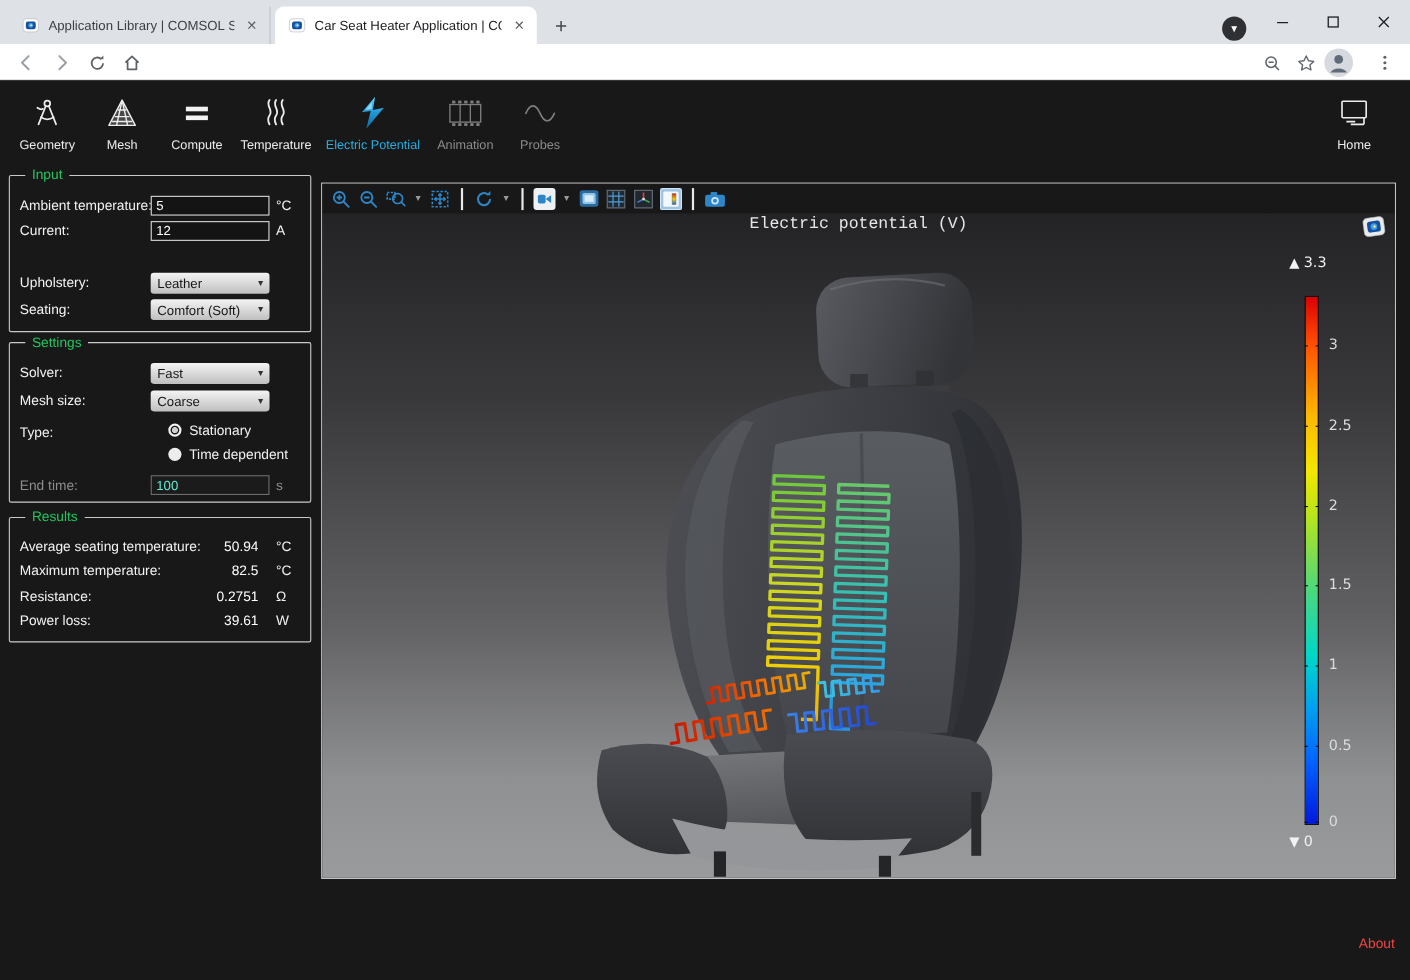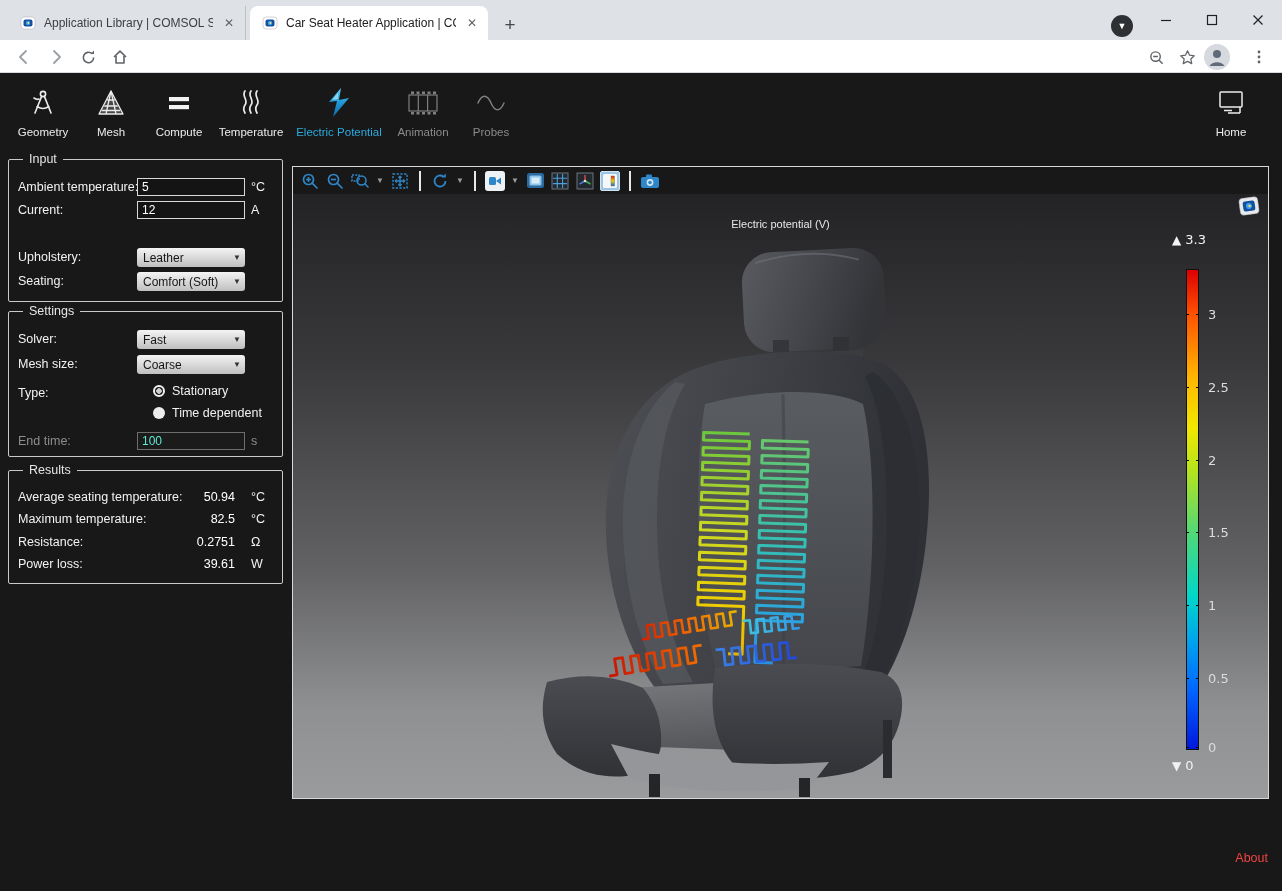--- a/index.html
+++ b/index.html
@@ -35,21 +35,21 @@
   
   .rb { position:absolute; top:14px; display:flex; flex-direction:column; align-items:center; width:86px; }
   .rb .ric { height:32px; display:flex; align-items:center; justify-content:center; }
   .rb .rlab { margin-top:7px; font-size:11.5px; color:#ececec; white-space:nowrap; }
   .rb.disabled .rlab { color:#8b8b8b; }
   .rb.active .rlab { color:#2aabdf; }
 
   
   .group { position:absolute; left:8px; width:275px; border:1px solid #c9c9c9; border-radius:2px; }
   .group .gtitle { position:absolute; top:-8px; left:14px; background:#181818; padding:0 6px;
-    font-size:12.5px; color:#e5e5e5; }
+    font-size:12.5px; color:#22c55e; }
   .frow { position:absolute; left:0; width:100%; height:18px; }
   .flab { position:absolute; left:9px; top:2px; font-size:12.5px; color:#f2f2f2; white-space:nowrap; }
   .flab.dim { color:#8d8d8d; }
   .funit { position:absolute; left:242px; top:2px; font-size:12.5px; color:#f2f2f2; }
   .funit.dim { color:#8d8d8d; }
   .tin { position:absolute; left:128px; top:0; width:108px; height:18px; background:#141414;
     border:1px solid #d9d9d9; color:#fff; font-size:12px; padding:0 4px; font-family:"Liberation Sans",sans-serif; }
   .tin:disabled { border-color:#6d6d6d; color:#5eead4; background:#1b1b1b; }
   .dd { position:absolute; left:128px; top:0; width:108px; height:19px; border-radius:3px;
     background:linear-gradient(#f4f4f4,#bfbfbf); display:flex; align-items:center; }
@@ -66,22 +66,22 @@
   .gwidget { position:absolute; left:292px; top:93px; width:977px; height:633px; border:1px solid #d8d8d8; }
   .gtoolbar { position:absolute; left:0; top:0; width:100%; height:27px; background:#181818;
     display:flex; align-items:center; padding-left:7px; gap:5px; }
   .gt { width:20px; height:20px; display:flex; align-items:center; justify-content:center; flex:0 0 auto; }
   .gt-sep { width:2px; height:20px; background:#e8e8e8; margin:0 4px; flex:0 0 auto; }
   .gt-arr { width:10px; text-align:center; color:#9a9a9a; font-size:8px; flex:0 0 auto; }
   .gt.white { background:#eef2f5; border-radius:3px; }
   .gt.sel { background:#9fc4e2; border:1px solid #cfe4f4; border-radius:2px; }
   .canvas { position:absolute; left:0; top:27px; width:975px; height:604px;
     background:linear-gradient(180deg,#232325 0%,#39393b 28%,#626264 62%,#8f9092 85%,#9a9b9d 100%); }
-  .ptitle { position:absolute; top:24px; left:0; width:100%; text-align:center;
-    font-family:Liberation Sans, sans-serif; font-size:11px; color:#e6e6e6; }
+  .ptitle { position:absolute; top:1px; left:0; width:100%; text-align:center;
+    font-family:Liberation Mono, monospace; font-size:15px; color:#e6e6e6; }
   .comsol-badge { position:absolute; right:9px; top:3px; width:20px; height:18px; transform:rotate(-8deg); }
 
   
   .colorbar { position:absolute; top:75px; right:69px; width:13px; height:481px;
     border:1px solid #101010;
     background:linear-gradient(180deg,#dc0000 0%,#ff5000 9%,#ffb400 22%,#f2e800 33%,#b4e41e 42%,#50d878 55%,#00d8c8 68%,#00a0f0 78%,#0064ff 88%,#0018dc 100%);
     font-family:"DejaVu Sans", sans-serif; }
   .cb-tick { position:absolute; left:0; width:100%; height:0; }
   .cb-tick .nl,.cb-tick .nr { position:absolute; top:0; width:3px; height:1px; background:#0a0a0a; }
   .cb-tick .nl { left:-1px; } .cb-tick .nr { right:-1px; }

